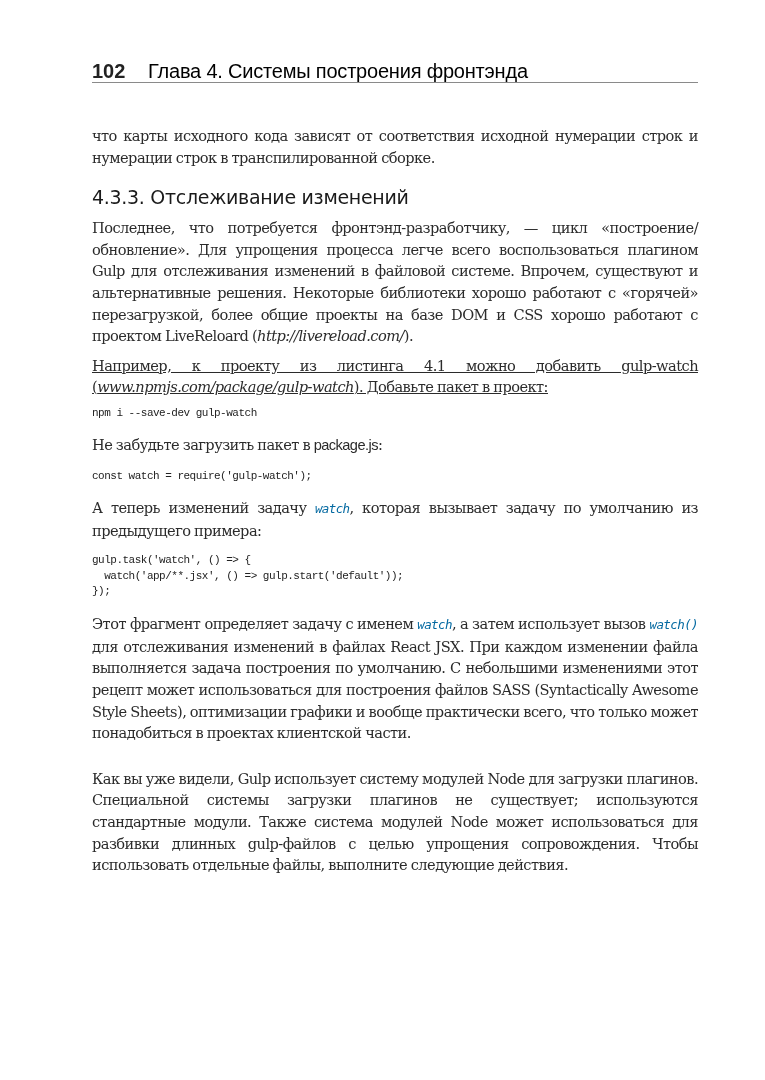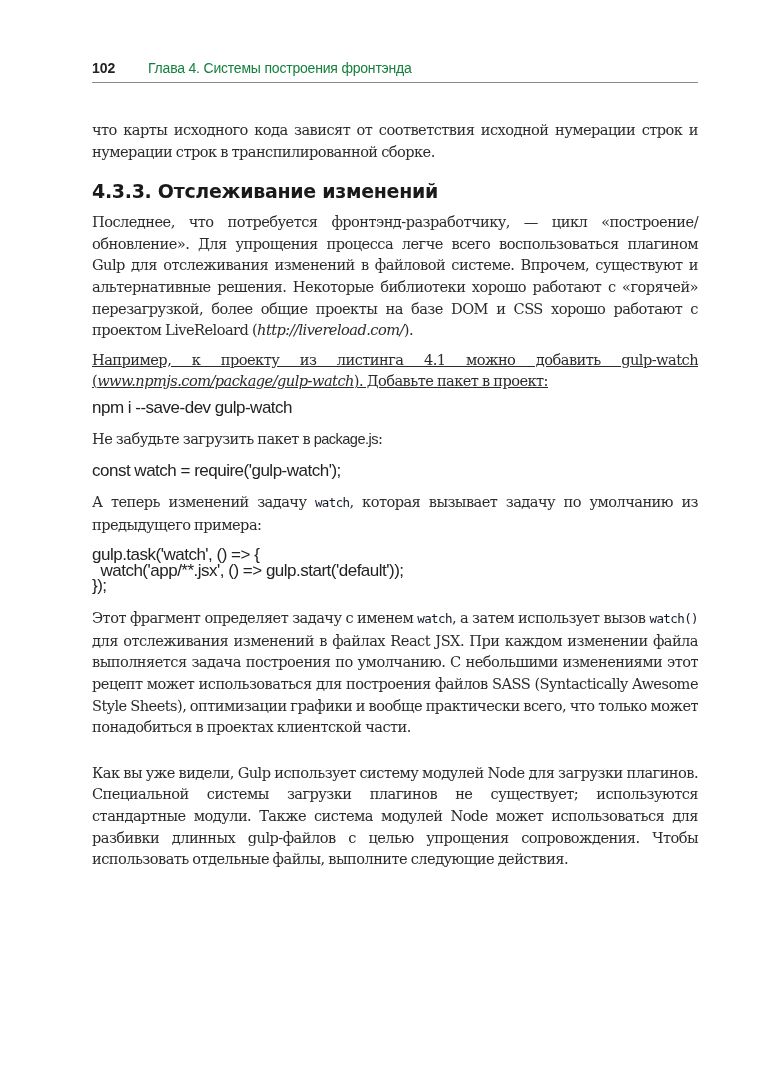--- a/index.html
+++ b/index.html
@@ -1,27 +1,27 @@
 <!DOCTYPE html>
 <html><head>
   <meta charset="utf-8">
   <style>
     html, body { margin: 0; padding: 0; background: #ffffff; }
     body { width: 765px; height: 1080px; position: relative; overflow: hidden; color: #2a2a2a; }
     .page { position: absolute; left: 92px; top: 0; width: 606px; }
-    .running-head { position: absolute; top: 58px; left: 0; width: 606px; height: 24px; border-bottom: 1px solid #8a8a8a; font-family: "Liberation Sans", sans-serif; font-size: 14px; }
+    .running-head { position: absolute; top: 58px; left: 0; width: 606px; height: 24px; border-bottom: 1px solid #8a8a8a; font-family: "Liberation Sans", sans-serif; font-size: 20px; }
     .running-head .pnum { position: absolute; left: 0; top: 2px; font-weight: bold; color: #222; }
-    .running-head .chap { position: absolute; left: 56px; top: 2px; color: #15803d; letter-spacing: -0.2px; }
-    .content { position: absolute; top: 119px; left: 0; width: 606px; }
+    .running-head .chap { position: absolute; left: 56px; top: 2px; color: #000000; letter-spacing: -0.2px; }
+    .content { position: absolute; top: 125px; left: 0; width: 606px; }
     p.body { font-family: "DejaVu Serif", serif; font-size: 14.6px; line-height: 21.6px; margin: 0 0 8px 0; text-align: justify; letter-spacing: -0.55px; word-spacing: -0.5px; color: #2b2b2b; }
     p.body em { font-style: italic; }
-    code.inl { font-family: "DejaVu Sans Mono", monospace; font-size: 12.5px; letter-spacing: -0.6px; color: #0f172a; }
+    code.inl { font-family: "DejaVu Sans Mono", monospace; font-size: 12.5px; letter-spacing: -0.6px; color: #0369a1; font-style: italic; }
     span.sans { font-family: "Liberation Sans", sans-serif; }
-    h2.sec { font-family: "DejaVu Sans", sans-serif; font-weight: bold; font-size: 19px; line-height: 24px; margin: 0 0 8px 0; color: #1a1a1a; letter-spacing: -0.3px; }
-    pre.code { font-family: Liberation Sans, sans-serif; font-size: 17px; line-height: 15.3px; margin: 0 0 13px 0; color: #222; letter-spacing: -0.5px; white-space: pre; }
+    h2.sec { font-family: "DejaVu Sans", sans-serif; font-weight: normal; font-size: 19px; line-height: 24px; margin: 0 0 8px 0; color: #1a1a1a; letter-spacing: -0.3px; }
+    pre.code { font-family: Liberation Mono, monospace; font-size: 11px; line-height: 15.3px; margin: 0 0 13px 0; color: #222; letter-spacing: -0.5px; white-space: pre; }
   </style>
 </head>
 <body>
 
 <div class="page">
   <div class="running-head">
     <span class="pnum">102</span>
     <span class="chap">Глава 4. Системы построения фронтэнда</span>
   </div>
 

